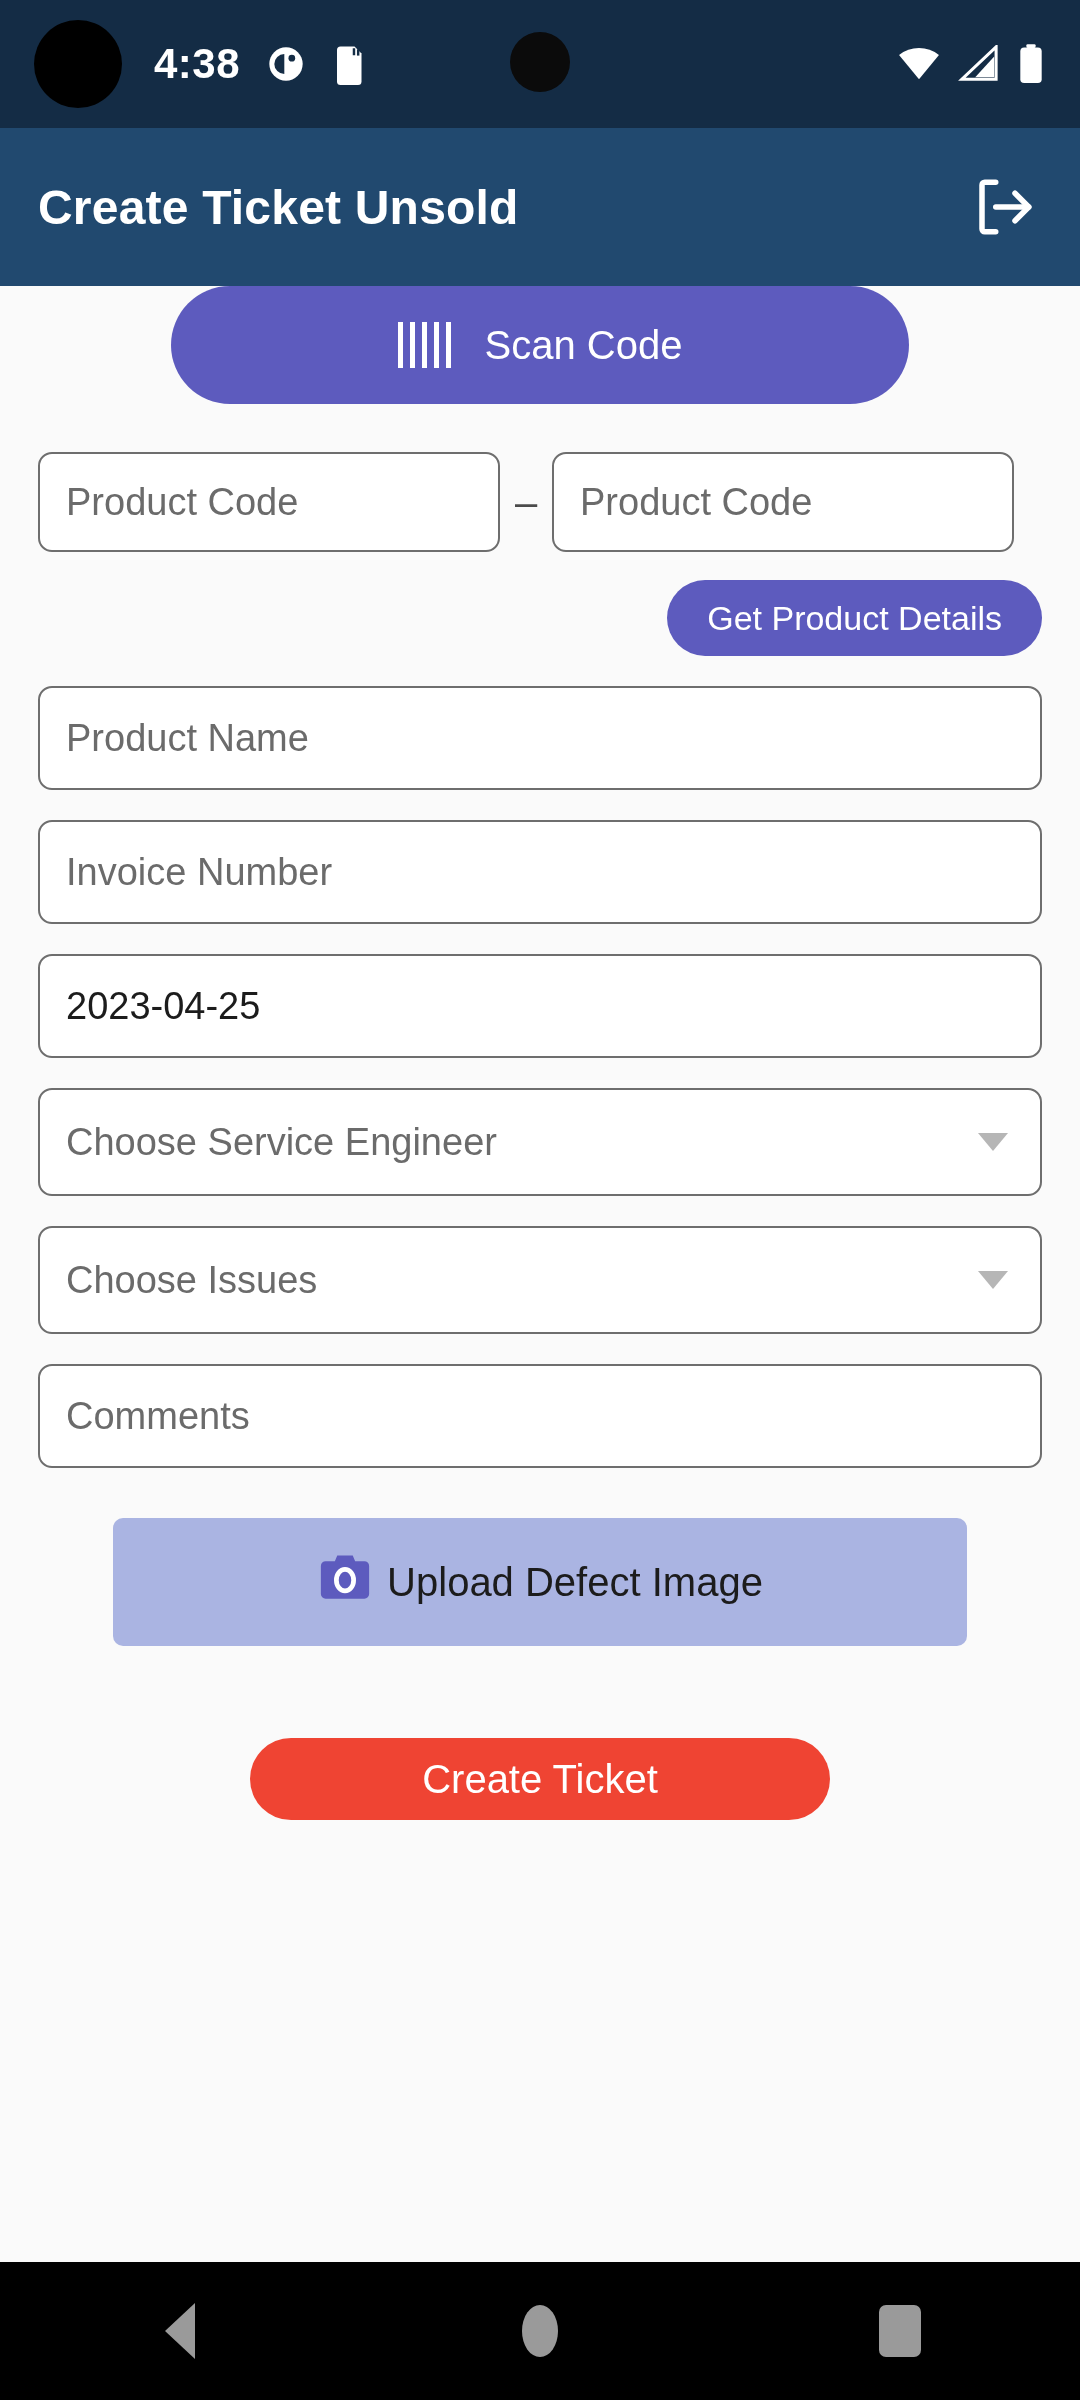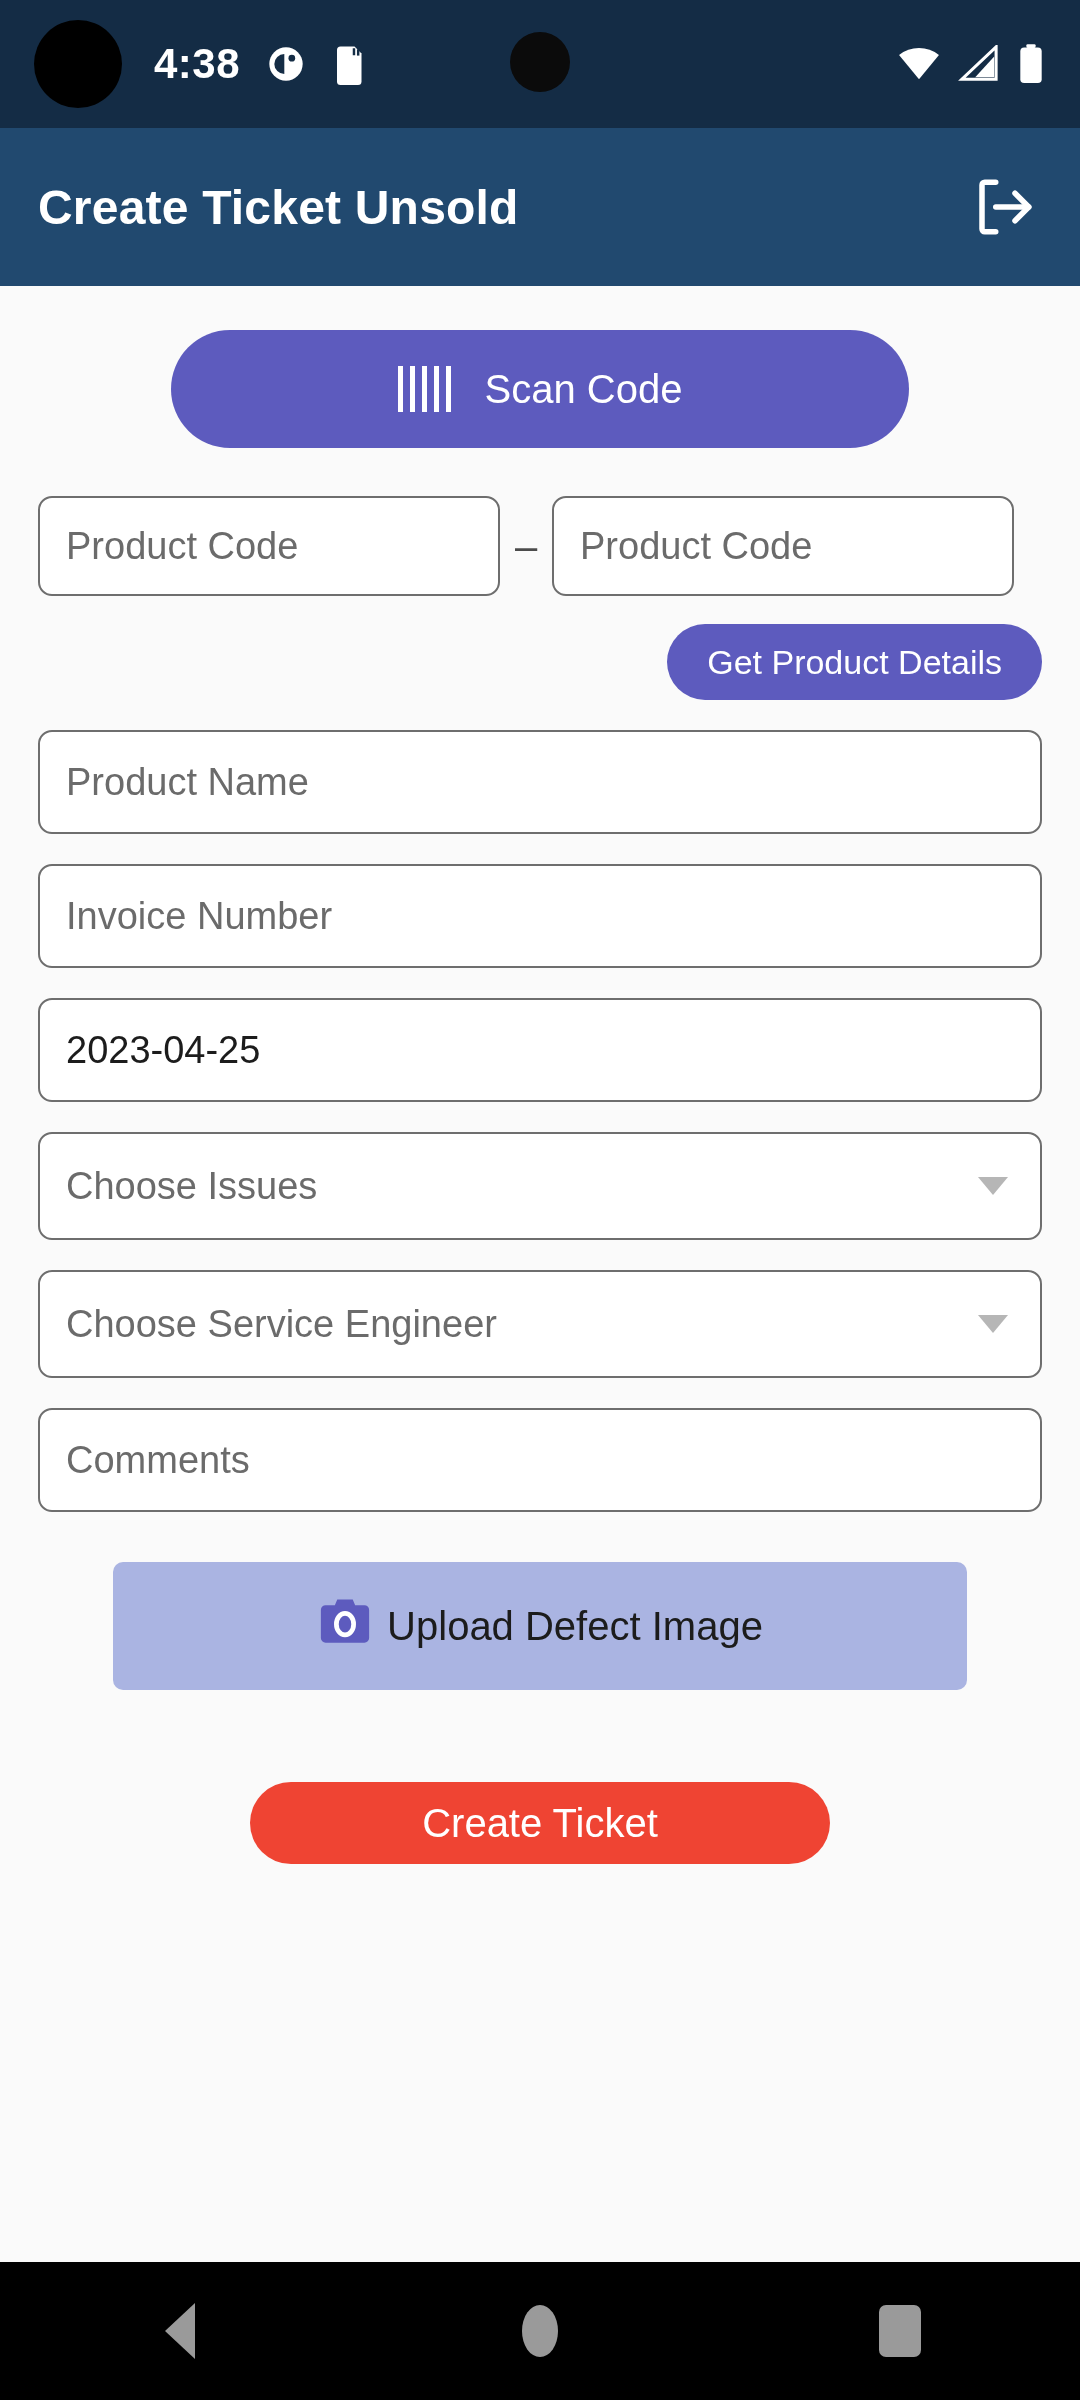--- a/index.html
+++ b/index.html
@@ -82,21 +82,20 @@
   
   .content {
     flex:1 1 auto;
     background:#fafafa;
     padding:0 38px;
     overflow:hidden;
   }
 
   .scan-row {
     display:flex; justify-content:center;
-    margin-top:44px;
   }
   .scan-btn {
     width:738px; height:118px;
     background:#5d5bbe;
     border:none; border-radius:60px;
     color:#ffffff;
     font-size:40px;
     font-family:"Liberation Sans", sans-serif;
     display:flex; align-items:center; justify-content:center;
     gap:34px;
@@ -313,26 +312,26 @@
 
     <div class="stack-field">
       <input class="field" type="text" placeholder="Invoice Number" style="">
     </div>
 
     <div class="stack-field">
       <input class="field filled" type="text" value="2023-04-25" style="">
     </div>
 
     <div class="select-wrap">
+      <div class="field">Choose Service Engineer</div>
+      <span class="caret"></span>
+    </div>
+
+    <div class="select-wrap">
       <div class="field">Choose Issues</div>
-      <span class="caret"></span>
-    </div>
-
-    <div class="select-wrap">
-      <div class="field">Choose Service Engineer</div>
       <span class="caret"></span>
     </div>
 
     <div class="stack-field">
       <input class="field" type="text" placeholder="Comments" style="">
     </div>
 
     <div class="upload-row">
       <button class="upload-btn">
         <span>

